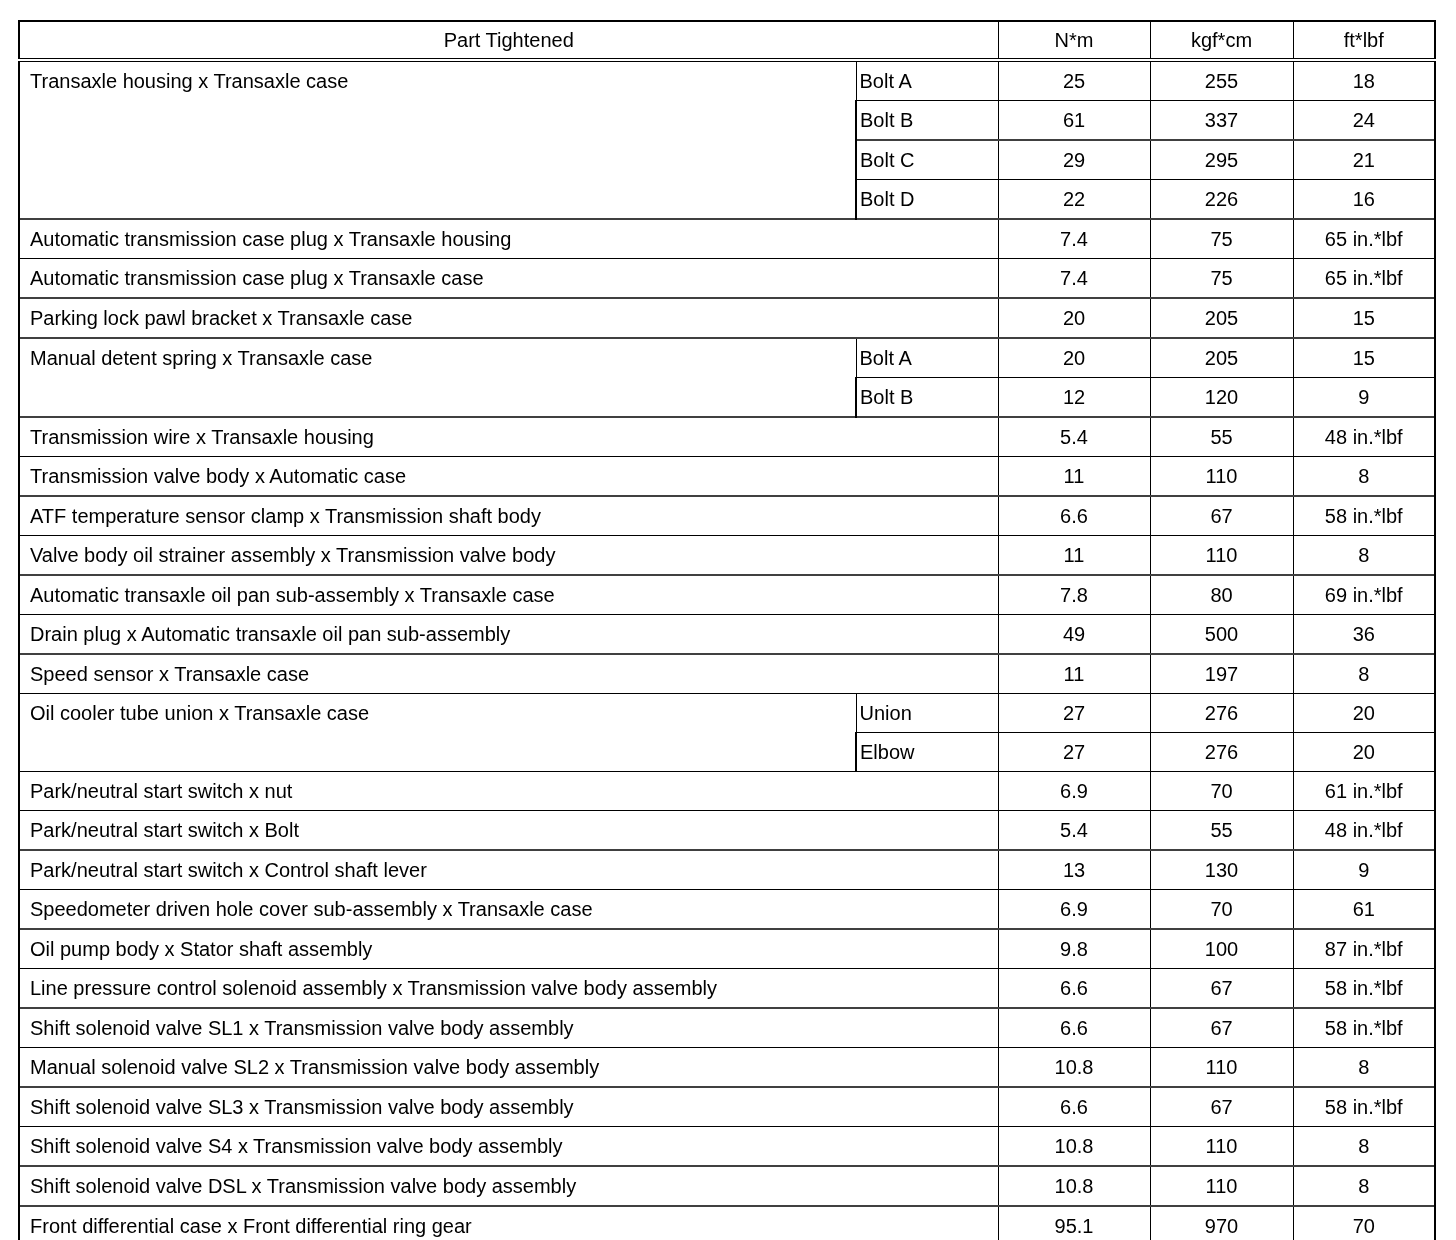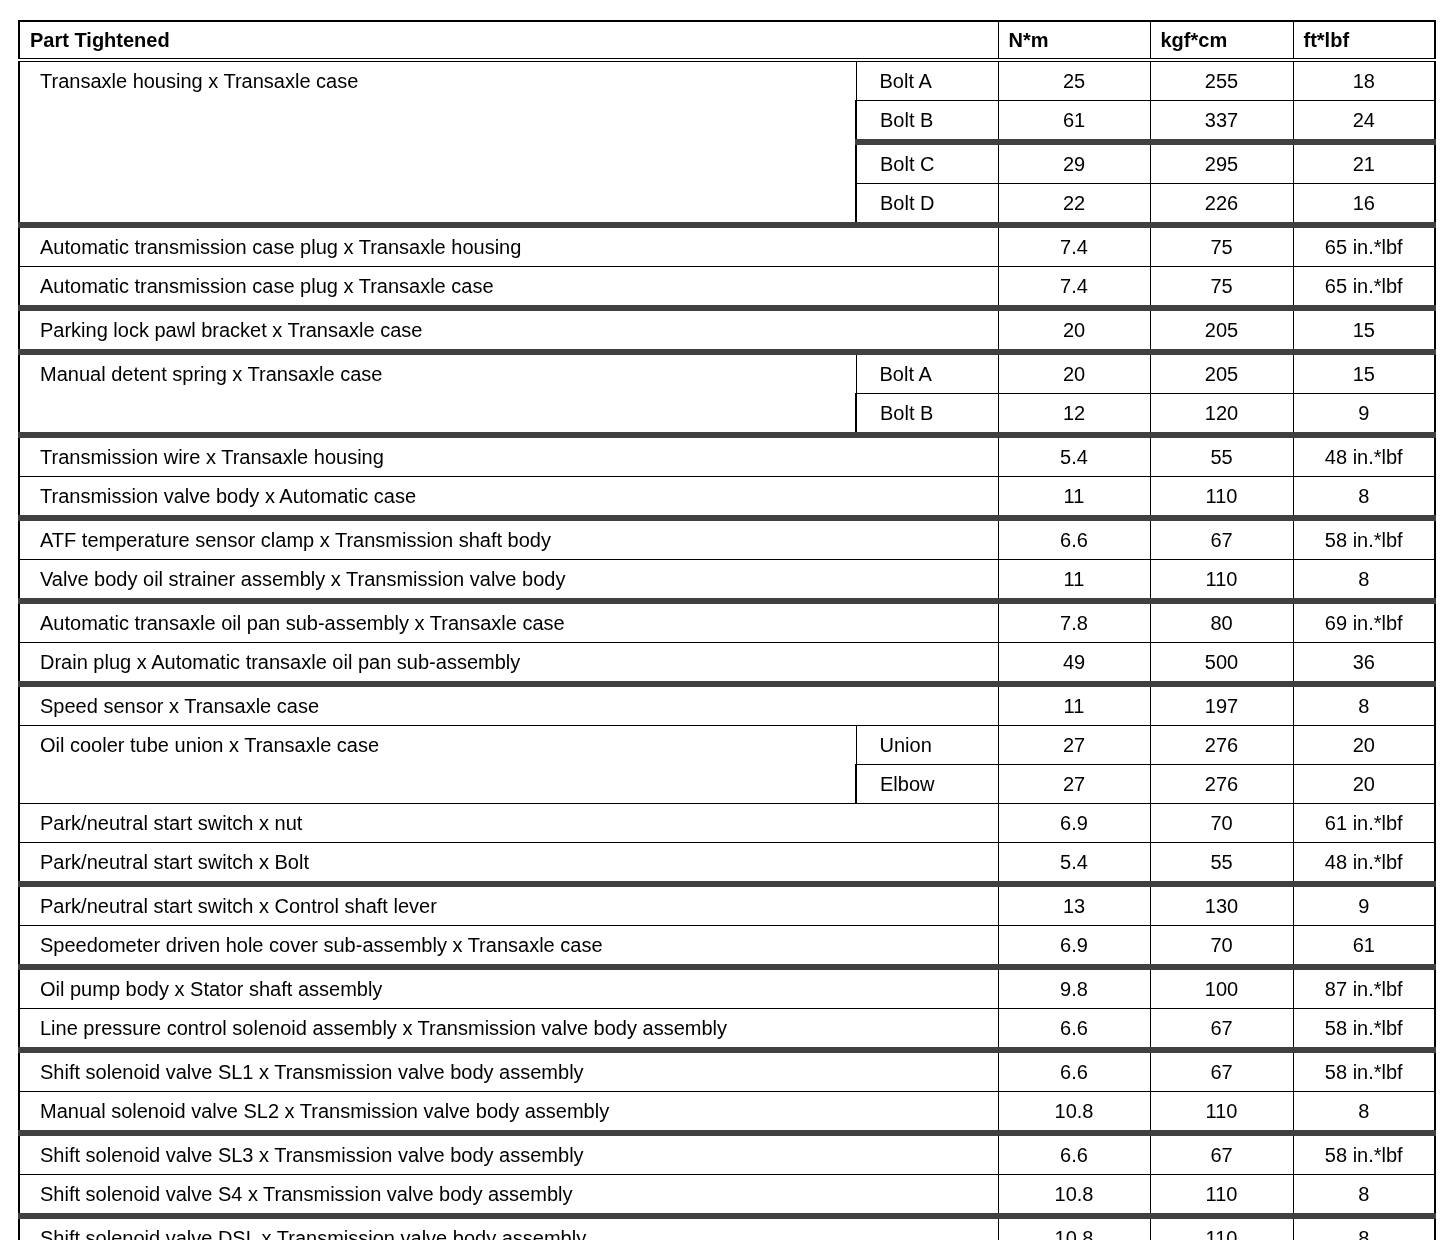--- a/index.html
+++ b/index.html
@@ -14,31 +14,31 @@
     table.torque td, table.torque th {
       border: 1px solid #000;
       padding: 0 10px;
       height: 38px;
       line-height: 38px;
       vertical-align: top;
       white-space: nowrap;
       overflow: hidden;
     }
     table.torque th {
-      font-weight: bold;
-      text-align: left;
+      font-weight: normal;
+      text-align: center;
       border-top: 2px solid #000;
       border-bottom: 4px double #000;
       height: 36px;
       line-height: 36px;
     }
     table.torque td.num { text-align: center; padding: 0; }
-    table.torque td.sub { padding-left: 23px; }
-    table.torque td.part { padding-left: 20px; }
-    tr.thick-top td { border-top: 6px solid #404040; }
+    table.torque td.sub { padding-left: 3px; }
+    table.torque td.part { padding-left: 10px; }
+    tr.thick-top td { border-top: 2px solid #404040; }
     table.torque td:first-child, table.torque th:first-child { border-left: 2px solid #000; }
     table.torque td:last-child, table.torque th:last-child { border-right: 2px solid #000; }
     tr.last td { border-bottom: 2px solid #000; }
     col.c-part { width: 837px; }
     col.c-sub { width: 142px; }
     col.c-nm { width: 152px; }
     col.c-kgf { width: 143px; }
     col.c-ft { width: 142px; }
   </style>
 </head>

